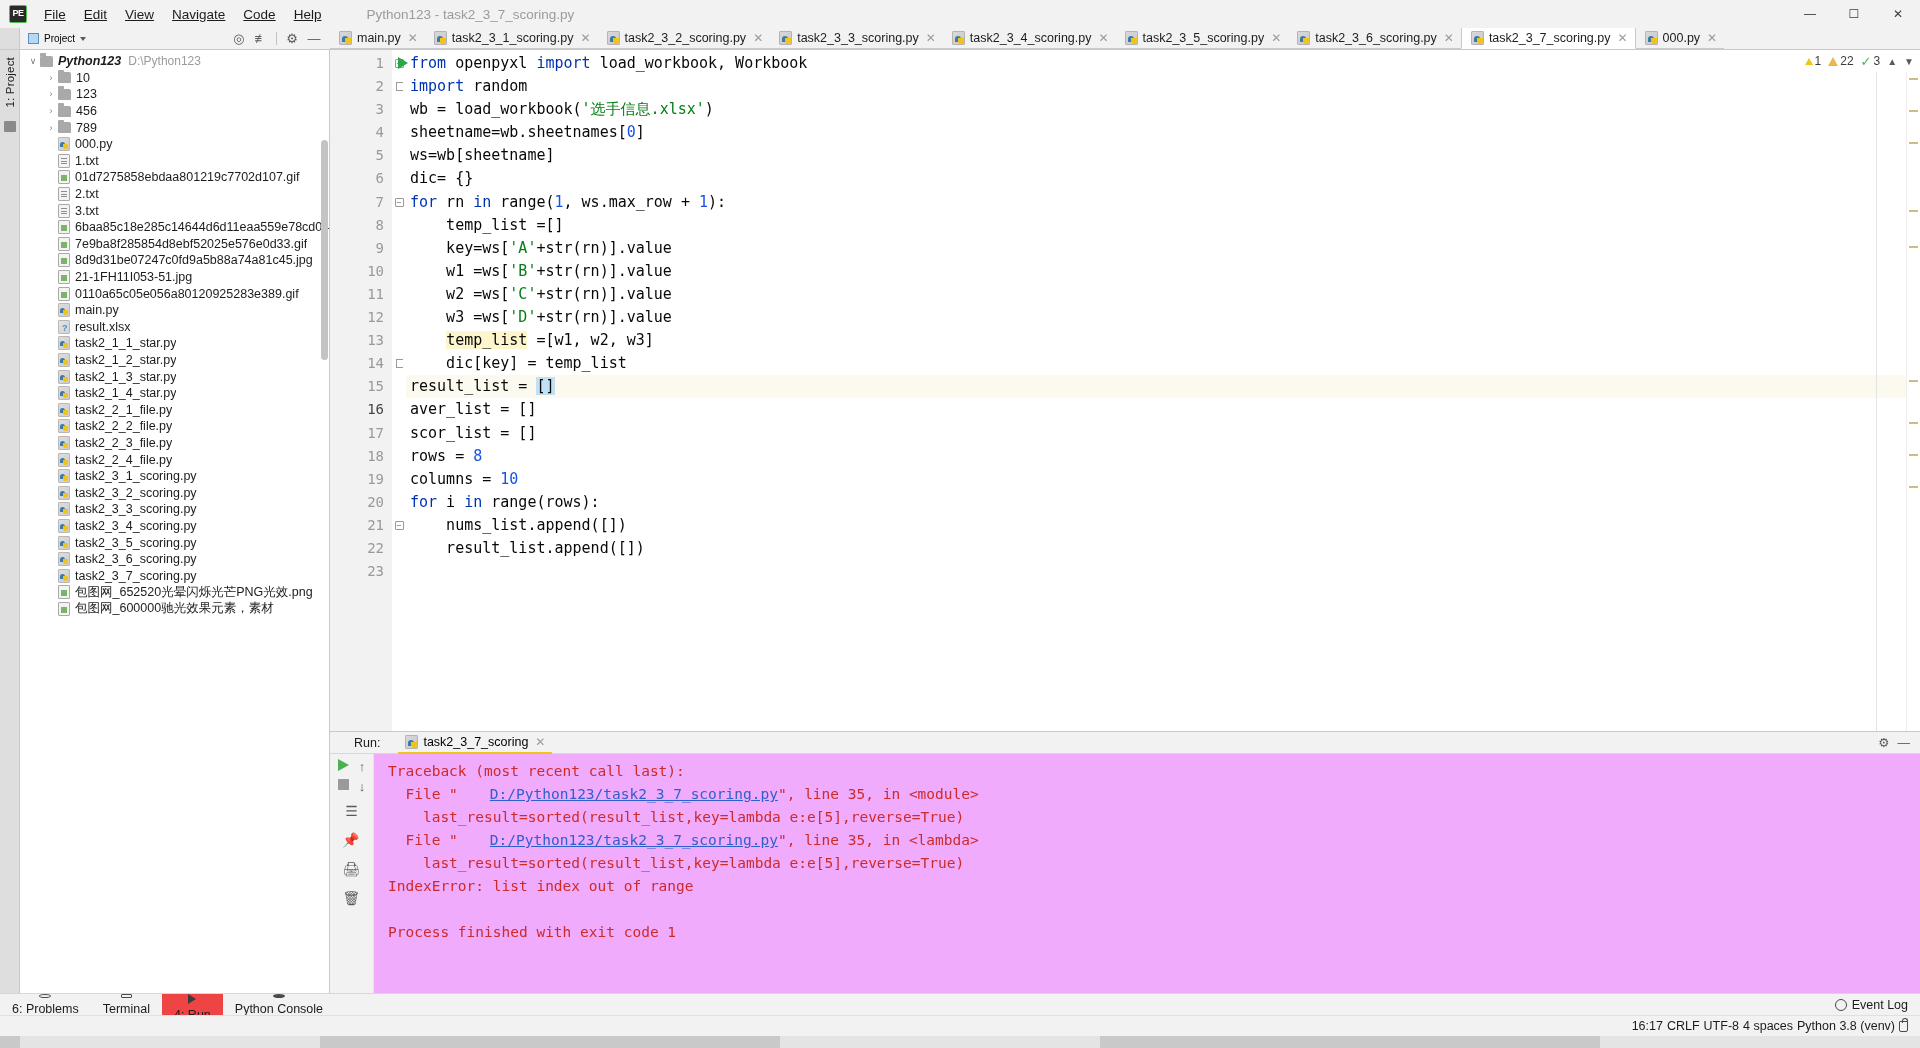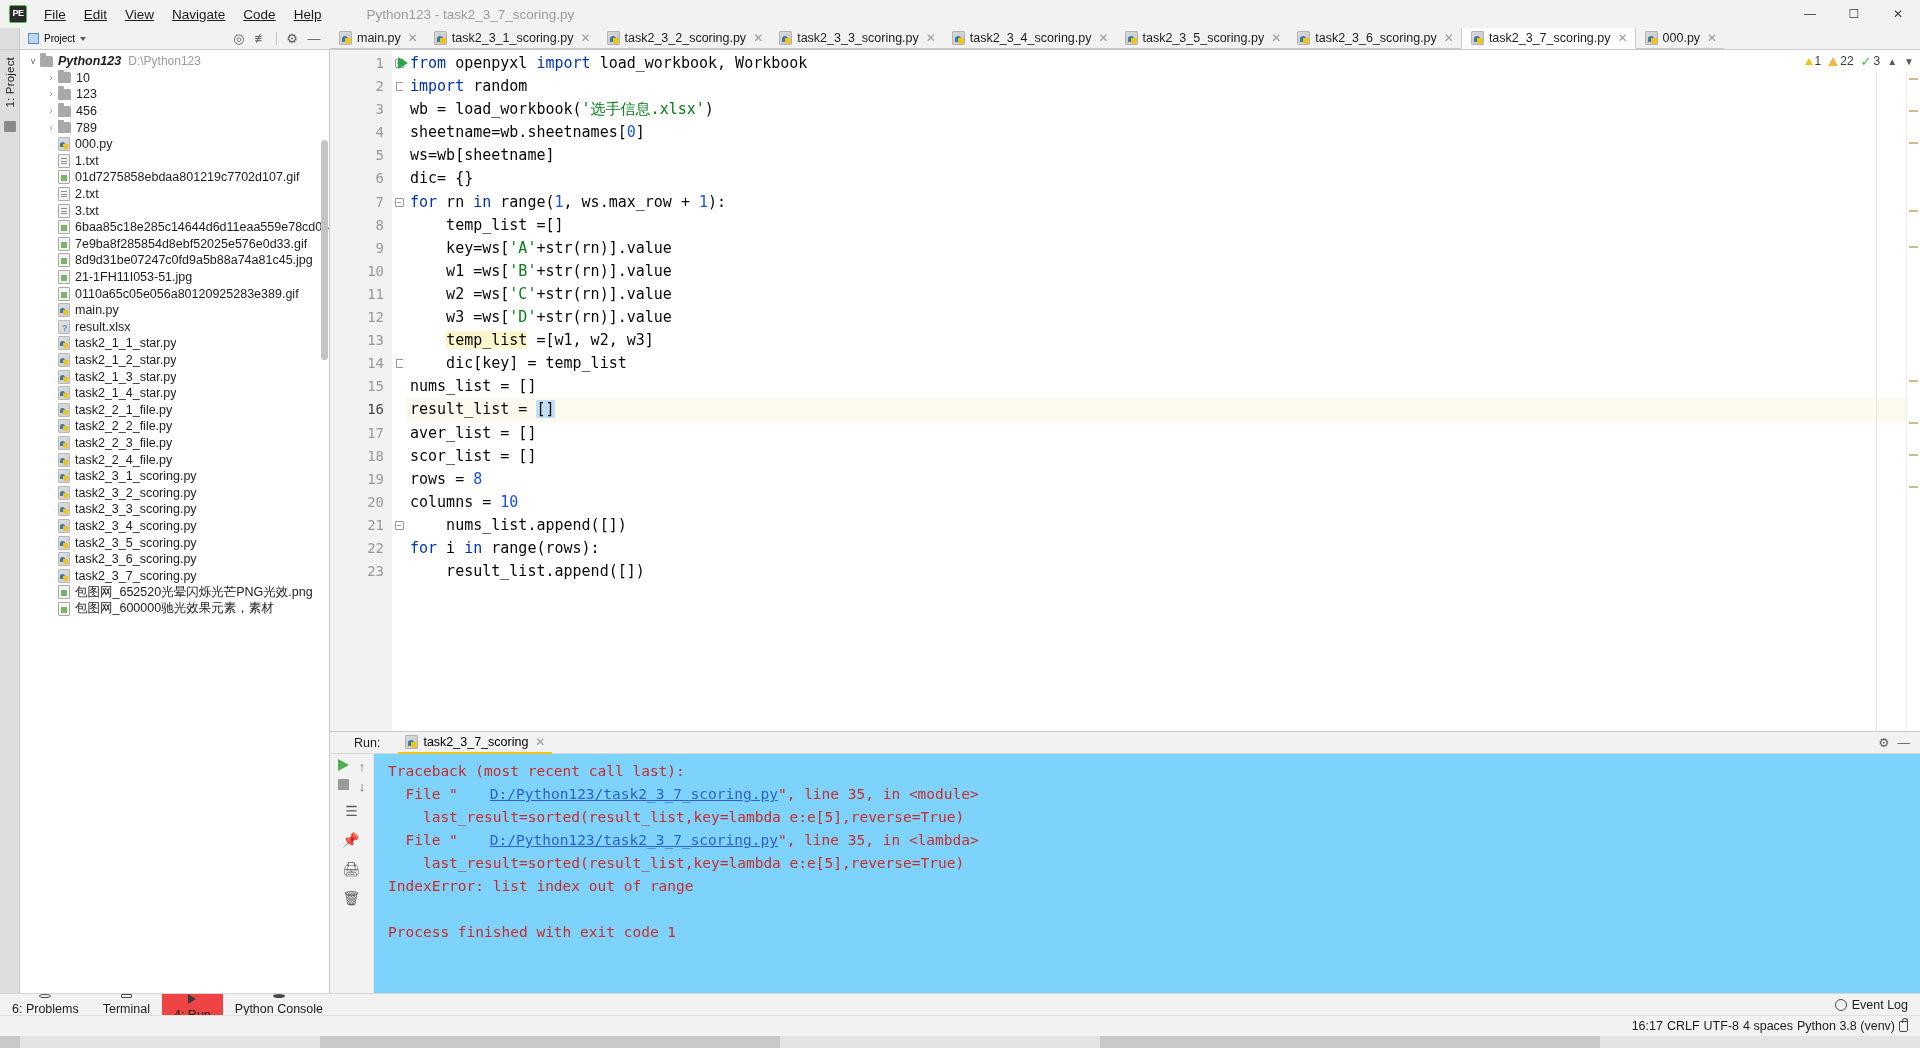--- a/index.html
+++ b/index.html
@@ -193,21 +193,21 @@
   .runbody { flex: 1; display: flex; min-height: 0; }
   .runside {
     width: 44px; flex: none; background: #f2f2f2; display: flex; flex-direction: column;
     align-items: center; padding-top: 5px; gap: 5px; border-right: 1px solid #e4e4e4;
   }
   .rs-ic { width: 26px; height: 24px; display: flex; align-items: center; justify-content: center; color: #5a5a5a; font-size: 14px; }
   .tri-green { width: 0; height: 0; border-top: 6px solid transparent; border-bottom: 6px solid transparent; border-left: 11px solid #4caf50; }
   .sq-gray { width: 11px; height: 11px; background: #9a9a9a; }
   .console {
     flex: 1; padding: 6px 0 0 14px; font-family: "DejaVu Sans Mono", monospace;
-    font-size: 14.5px; overflow: hidden; background: #7dd3fc;
+    font-size: 14.5px; overflow: hidden; background: #f0abfc;
   }
   .coline { height: 23px; line-height: 23px; white-space: pre; color: #cc2b2b; }
   .coline a { color: #2f5fcc; text-decoration: underline; padding-left: 32px; }
 
   
   .statusbar1 {
     height: 22px; flex: none; display: flex; align-items: center; background: #f2f2f2;
     border-top: 1px solid #d7d7d7; font-size: 12.5px; color: #1c1c1c;
   }
   .sb-item { display: flex; align-items: center; gap: 4px; padding: 0 12px; height: 22px; flex-direction: column; }
@@ -540,28 +540,27 @@
             <div class="cline">ws=wb[sheetname]</div>
             <div class="cline">dic= {}</div>
             <div class="cline"><span class="kw">for</span> rn <span class="kw">in</span> range(<span class="num">1</span>, ws.max_row + <span class="num">1</span>):</div>
             <div class="cline">    temp_list =[]</div>
             <div class="cline">    key=ws[<span class="str">'A'</span>+str(rn)].value</div>
             <div class="cline">    w1 =ws[<span class="str">'B'</span>+str(rn)].value</div>
             <div class="cline">    w2 =ws[<span class="str">'C'</span>+str(rn)].value</div>
             <div class="cline">    w3 =ws[<span class="str">'D'</span>+str(rn)].value</div>
             <div class="cline">    <span class="hlbox">temp_list</span> =[w1, w2, w3]</div>
             <div class="cline">    dic[key] = temp_list</div>
-            <div class="cline">nums_list = []</div>
             <div class="cline hl">result_list = <span class="selbox">[]</span></div>
             <div class="cline">aver_list = []</div>
             <div class="cline">scor_list = []</div>
             <div class="cline">rows = <span class="num">8</span></div>
             <div class="cline">columns = <span class="num">10</span></div>
+            <div class="cline"><span class="kw">for</span> i <span class="kw">in</span> range(rows):</div>
             <div class="cline">    nums_list.append([])</div>
-            <div class="cline"><span class="kw">for</span> i <span class="kw">in</span> range(rows):</div>
             <div class="cline">    result_list.append([])</div>
           </div>
         <div class="errstripe">
           <div class="stripe-mark" style="top:28px"></div>
           <div class="stripe-mark" style="top:60px"></div>
           <div class="stripe-mark" style="top:92px"></div>
           <div class="stripe-mark" style="top:160px"></div>
           <div class="stripe-mark" style="top:196px"></div>
           <div class="stripe-mark" style="top:330px"></div>
           <div class="stripe-mark" style="top:372px"></div>

